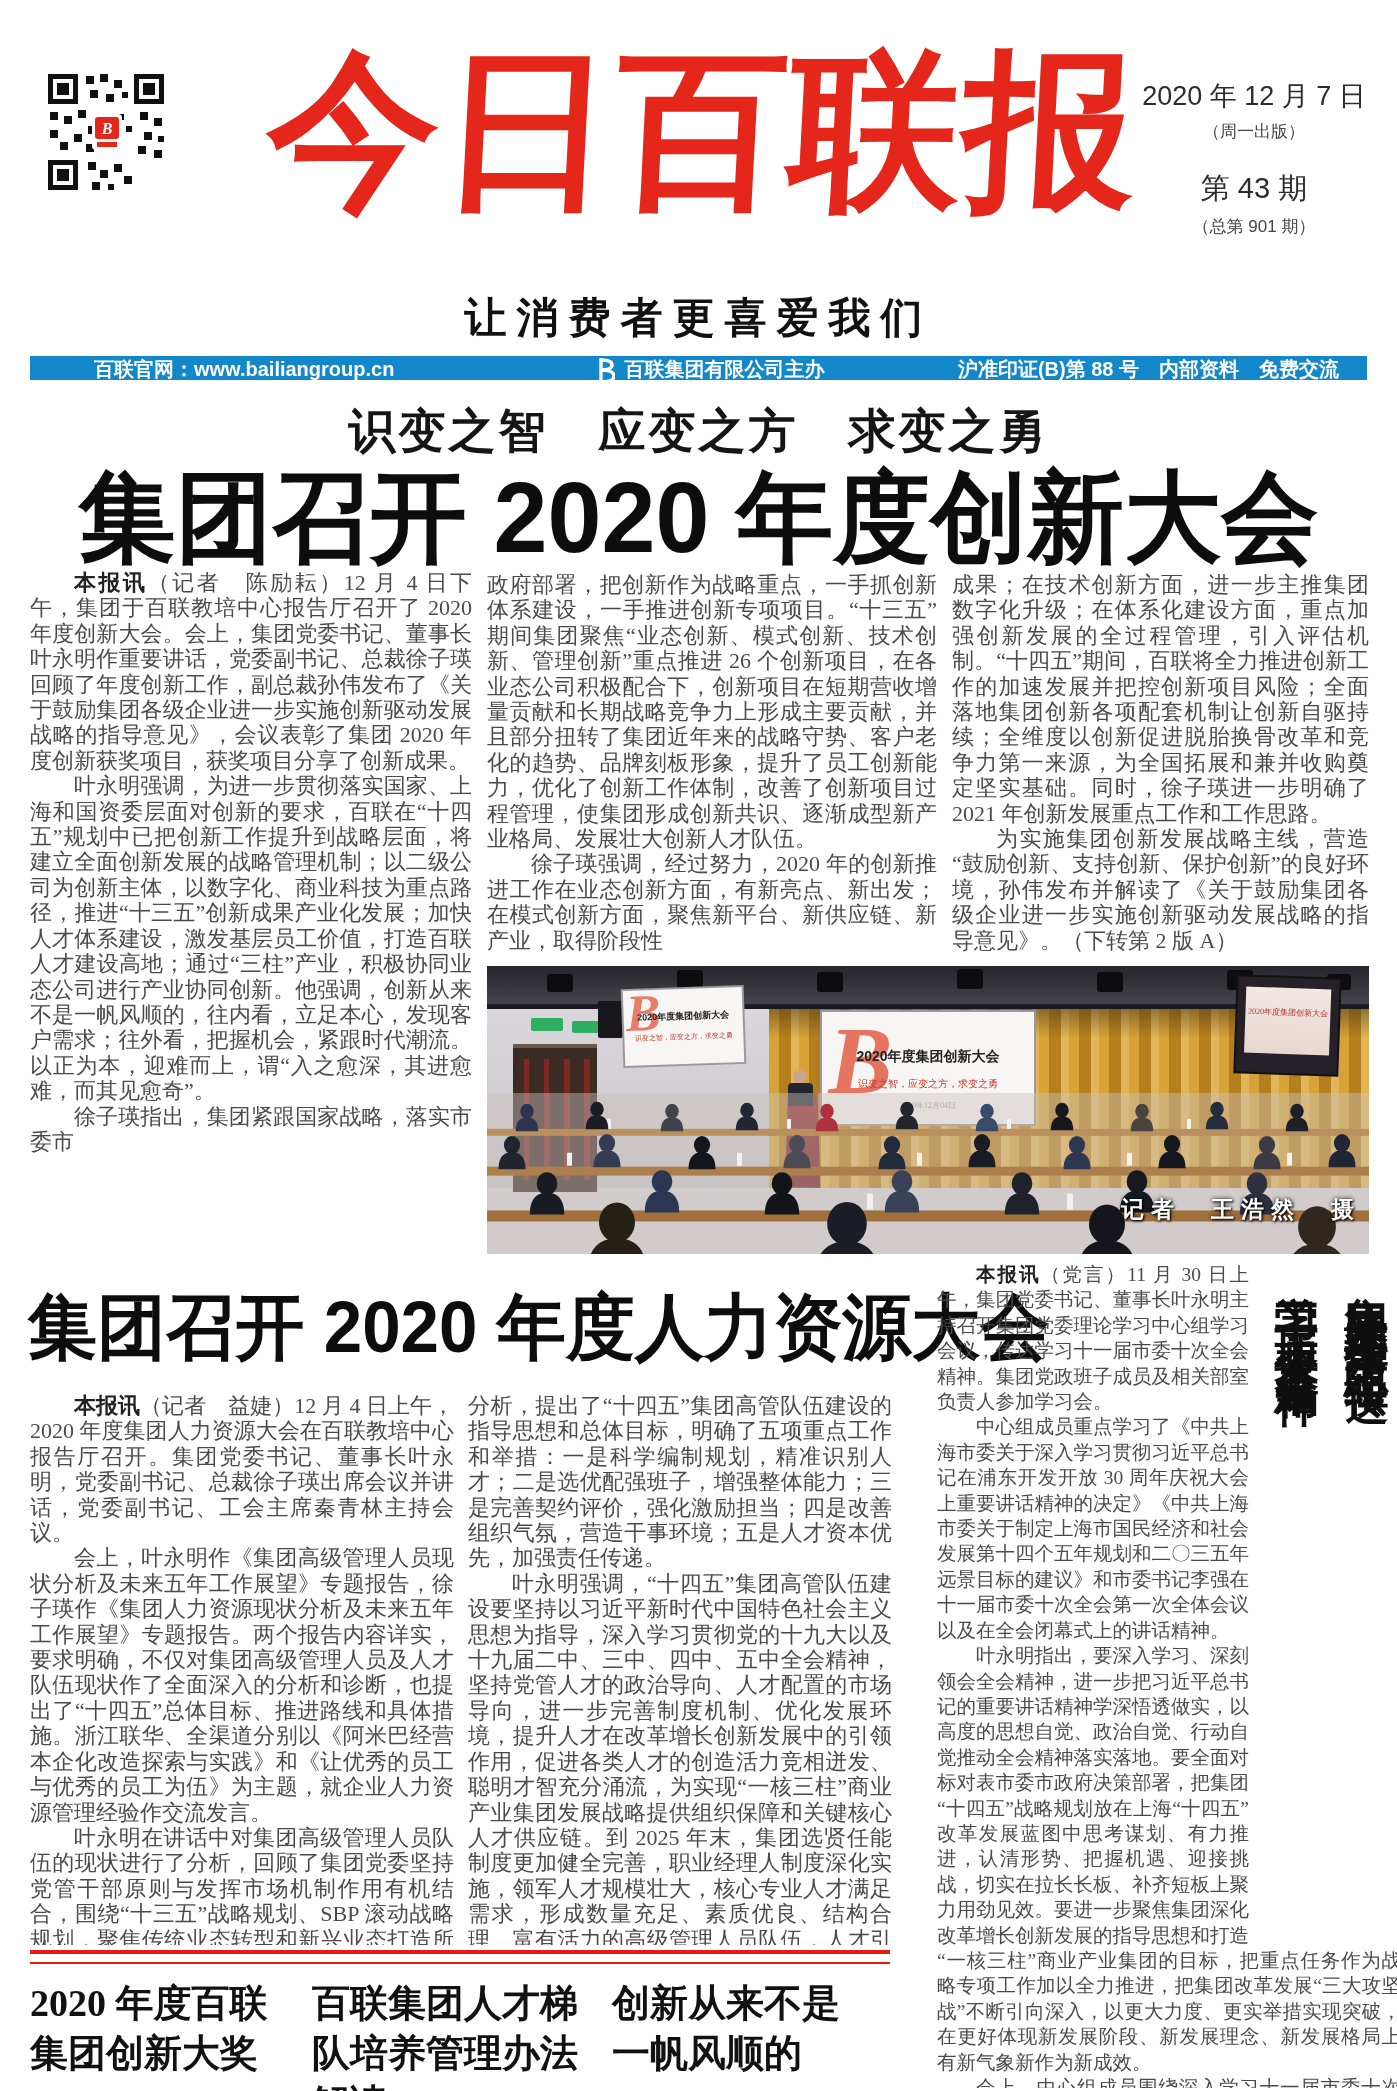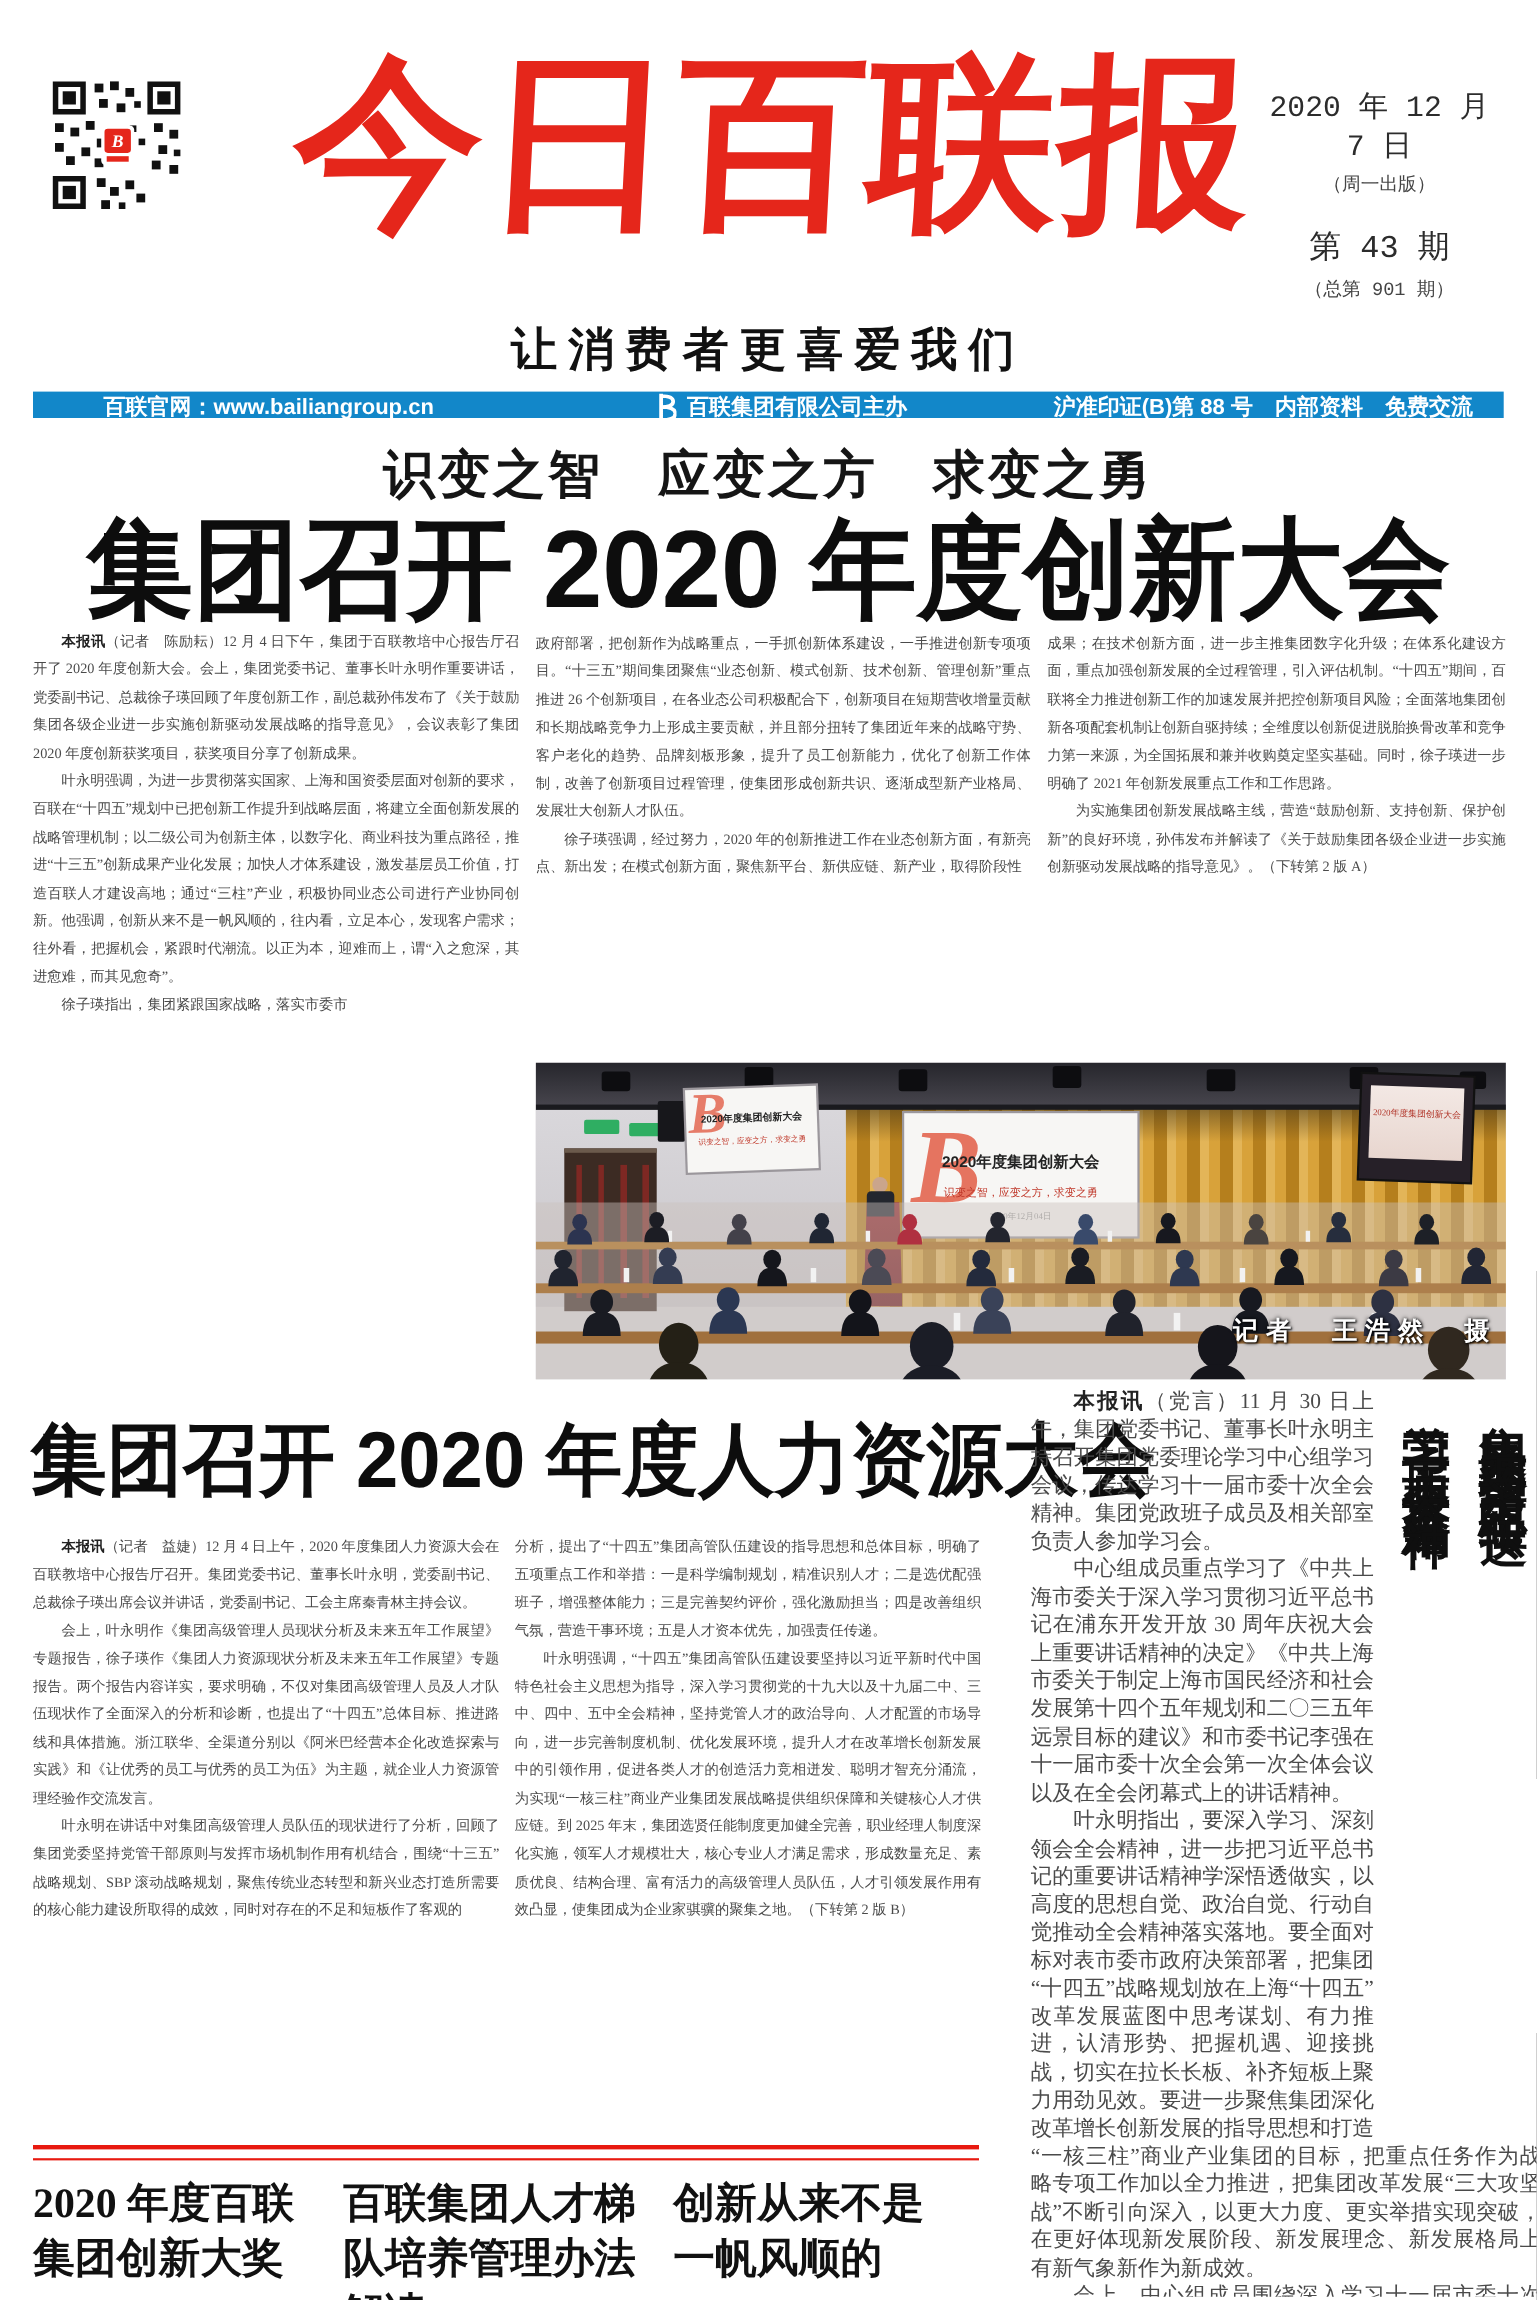--- a/index.html
+++ b/index.html
@@ -5,40 +5,40 @@
   html,body{margin:0;padding:0;background:#9a9a9a;}
   #page{position:relative;width:1397px;height:2091px;background:#fff;margin:0 auto;overflow:hidden;
         font-family:"Liberation Serif","DejaVu Serif",serif;color:#4a4a4a;}
   .abs{position:absolute;}
   .sans{font-family:"Liberation Sans","DejaVu Sans",sans-serif;}
   
   #qr{left:44px;top:70px;width:124px;height:124px;}
   #masthead{left:250px;top:26px;width:905px;height:218px;text-align:center;
             font-size:172px;line-height:212px;font-weight:bold;color:#e5261b;
             transform:skewX(-3deg);letter-spacing:2px;white-space:nowrap;}
-  #dateblock{left:1138px;top:78px;width:232px;text-align:center;color:#2c2c2c;font-family:Liberation Mono, monospace;}
+  #dateblock{left:1138px;top:78px;width:232px;text-align:center;color:#2c2c2c;}
   #dateblock .d1{font-size:27px;}
   #dateblock .d2{font-size:17px;margin-top:6px;color:#444;}
   #dateblock .d3{font-size:29px;margin-top:26px;}
   #dateblock .d4{font-size:17px;margin-top:6px;color:#444;}
   #slogan{left:0;top:290px;width:1397px;text-align:center;font-size:42px;font-weight:900;
           letter-spacing:10px;color:#111;}
   #infobar{left:30px;top:356px;width:1337px;height:24px;background:#1287c9;color:#fff;
            display:flex;align-items:flex-start;font-size:20px;font-weight:bold;}
   #infobar .ib-left{margin-left:64px;}
   #infobar .ib-center{position:absolute;left:12px;width:100%;text-align:center;pointer-events:none;}
   #infobar .ib-center span{vertical-align:middle;}
   #infobar .ib-right{margin-left:auto;margin-right:28px;}
   .blogo{display:inline-block;vertical-align:middle;margin-right:10px;}
   
   #kicker{left:0;top:400px;width:1397px;text-align:center;font-size:47px;font-weight:bold;
           color:#151515;letter-spacing:3px;}
   #headline1{left:22px;top:452px;width:1353px;text-align:center;font-size:100px;font-weight:900;
              color:#0d0d0d;white-space:nowrap;transform:scaleX(.97);transform-origin:center;}
-  .bodycol{font-size:13px;line-height:25.4px;text-align:justify;overflow:hidden;}
+  .bodycol{font-size:22px;line-height:25.4px;text-align:justify;overflow:hidden;}
   .bodycol p{margin:0;text-indent:2em;}
   .bodycol p.noind{text-indent:0;}
   .bodycol b{font-family:"Liberation Sans","DejaVu Sans",sans-serif;color:#222;}
   #a1c1{left:30px;top:570px;width:442px;height:688px;}
   #a1c2{left:487px;top:572px;width:450px;height:390px;}
   #a1c3{left:952px;top:572px;width:417px;height:394px;}
   
   #photo{left:487px;top:966px;width:882px;height:288px;background:#d8d5d8;overflow:hidden;}
   .ph{position:absolute;}
   #ph-ceiling{left:0;top:0;width:100%;height:15%;background:linear-gradient(#26262c,#4a4850);}

